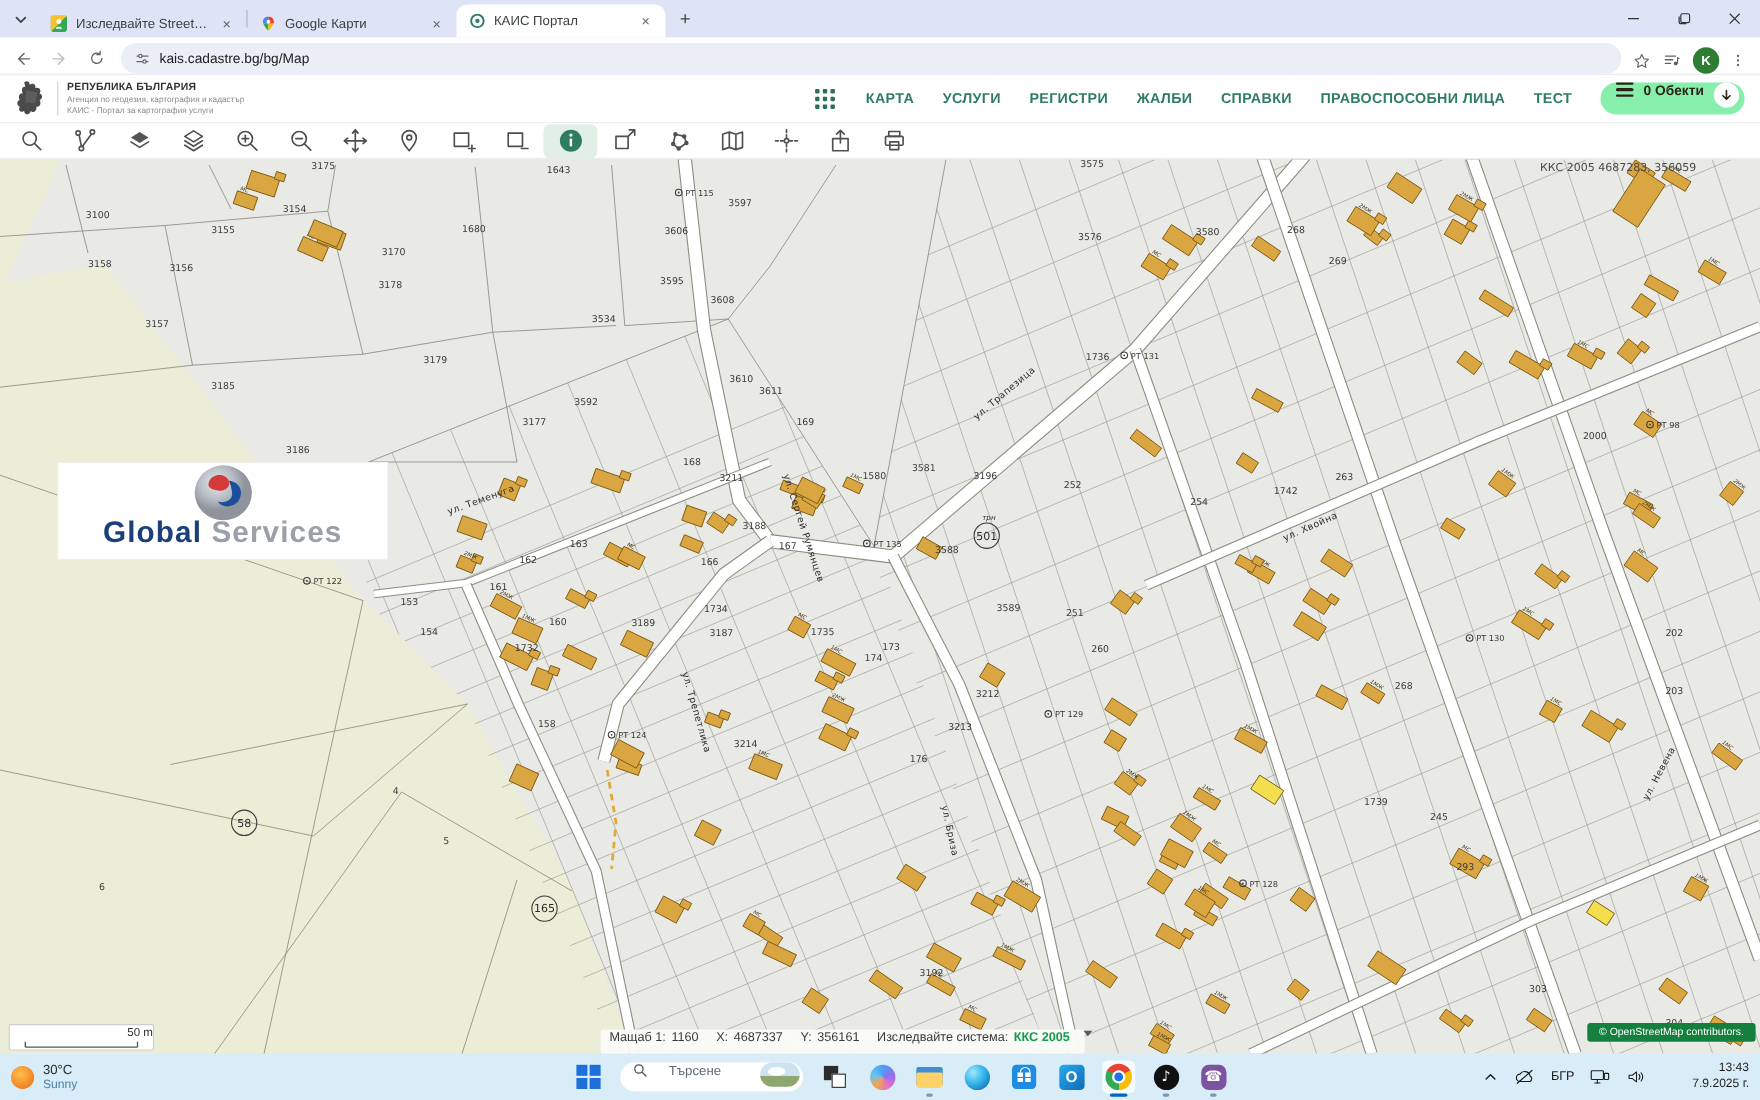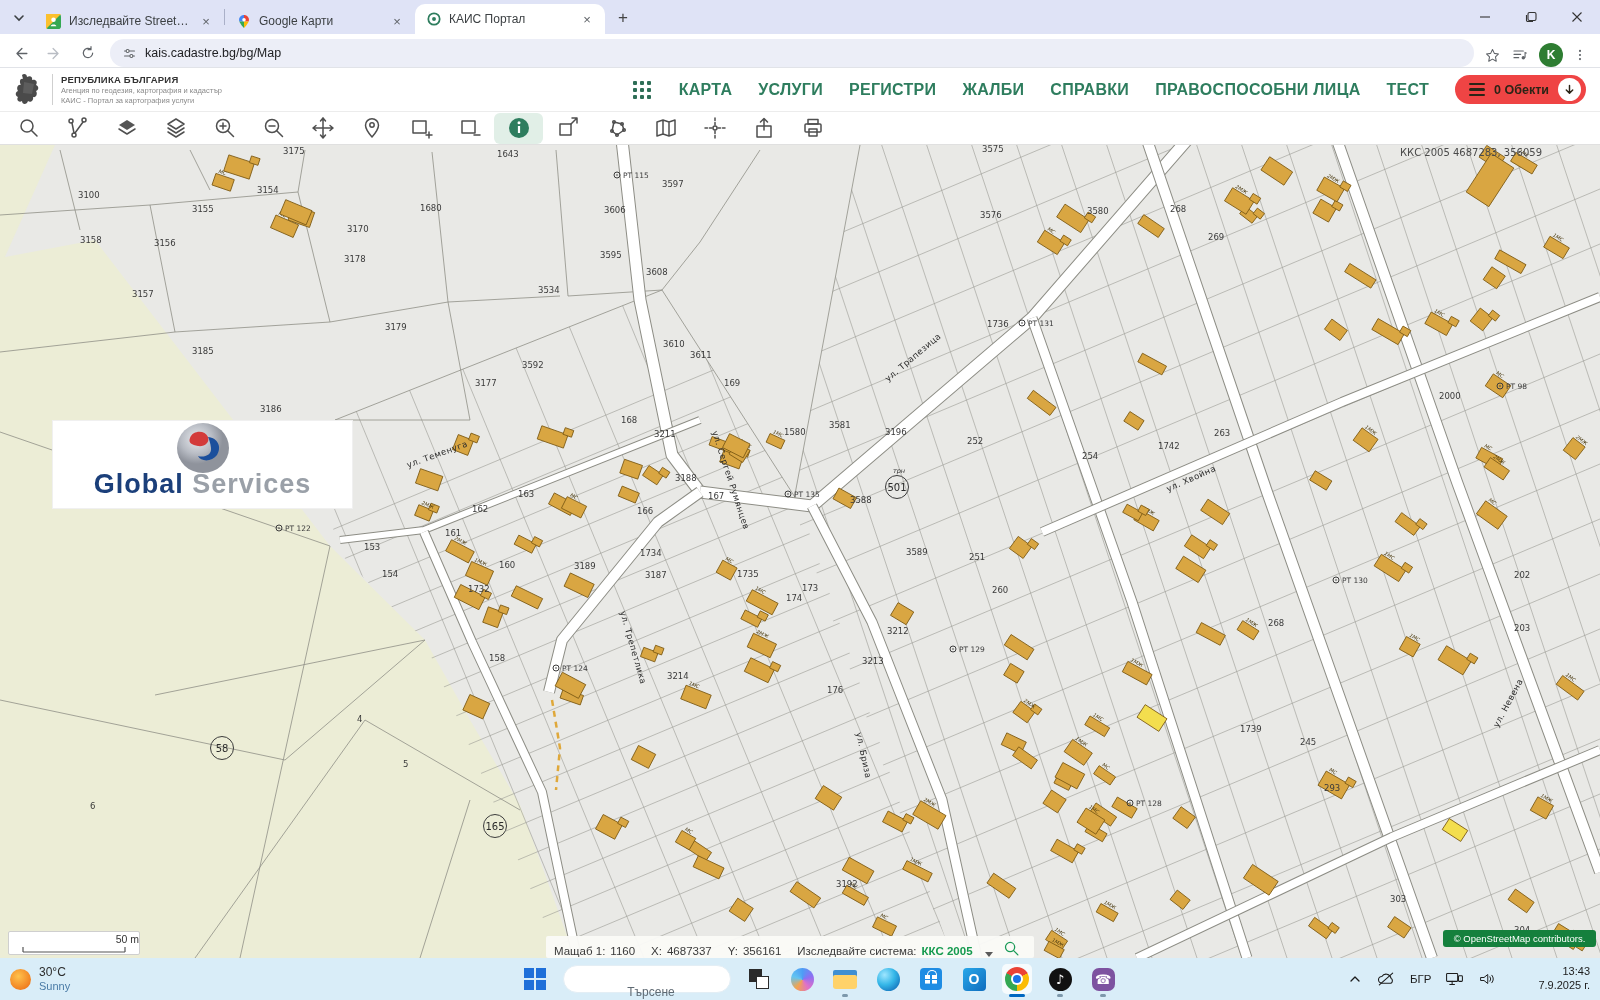--- a/index.html
+++ b/index.html
@@ -22,60 +22,60 @@
   .omnibox .url{font-size:12.5px;color:#202124;}
   .tb-right{display:flex;align-items:center;gap:10px;margin-left:10px;}
   .avatar{width:24px;height:24px;border-radius:50%;background:#2e7d32;color:#fff;font-size:12px;font-weight:bold;display:flex;align-items:center;justify-content:center;}
   
   .siteheader{position:absolute;left:0;top:68px;width:1600px;height:44px;background:#fff;display:flex;align-items:center;border-bottom:1px solid #ececec;box-sizing:border-box;}
   .crest{margin-left:14px;display:flex;align-items:center;gap:8px;}
   .crest .txt{border-left:1px solid #cfcfcf;padding-left:8px;}
   .crest .t1{font-size:9.5px;font-weight:bold;color:#333;letter-spacing:.2px;}
   .crest .t2,.crest .t3{font-size:7.5px;color:#8a8a8a;margin-top:1px;}
   .mainnav{margin-left:auto;display:flex;align-items:center;gap:26px;padding-right:14px;}
-  .nav-item{color:#2e7d5e;font-weight:bold;font-size:16px;letter-spacing:.3px;white-space:nowrap;cursor:pointer;}
+  .nav-item{color:#2e7d5e;font-weight:bold;font-size:13px;letter-spacing:.3px;white-space:nowrap;cursor:pointer;}
   .gridicon{display:grid;grid-template-columns:repeat(3,4px);grid-gap:3px;margin-right:2px;}
   .gridicon i{width:4px;height:4px;background:#2e6e57;border-radius:1px;}
-  .objbtn{background:#ef4444;border-radius:16px;height:29px;display:flex;align-items:center;gap:9px;padding:0 5px 0 14px;cursor:pointer;}
+  .objbtn{background:#86efac;border-radius:16px;height:29px;display:flex;align-items:flex-start;gap:9px;padding:0 5px 0 14px;cursor:pointer;}
   .objbtn .burger{display:flex;flex-direction:column;gap:3px;}
   .objbtn .burger i{display:block;width:16px;height:2.4px;background:#2b2416;border-radius:2px;}
   .objbtn .lbl{font-size:12.5px;font-weight:bold;color:#2b2416;}
   .objbtn .dl{width:23px;height:23px;border-radius:50%;background:#fff;display:flex;align-items:center;justify-content:center;color:#2b2416;}
   
   .maptools{position:absolute;left:0;top:112px;width:1600px;height:33px;background:#fff;border-bottom:1px solid #e0e0e0;box-sizing:border-box;display:flex;align-items:center;padding-left:4px;}
   .mtool{width:49px;height:30px;display:flex;align-items:center;justify-content:center;cursor:pointer;}
   .mtool svg{stroke:#4f4f4f;fill:none;stroke-width:1.5;stroke-linecap:round;stroke-linejoin:round;}
   .mtool.active{background:#e1efe7;border-radius:6px;height:31px;}
   
   .mapwrap{position:absolute;left:0;top:145px;width:1600px;height:813px;}
   .corner-coords{position:absolute;right:58px;top:2px;font-size:10px;color:#4a4a4a;font-family:"DejaVu Sans",sans-serif;}
   .watermark{position:absolute;left:53px;top:276px;width:299px;height:87px;background:#fff;display:flex;flex-direction:column;align-items:center;justify-content:flex-start;box-shadow:0 0 0 1px #f0f0f0;}
   .watermark .wm-text{font-size:27px;font-weight:bold;margin-top:-6px;letter-spacing:1px;text-align:right;}
   .watermark .wm-text .g{color:#1b3f7a;}
   .watermark .wm-text .s{color:#9aa0a8;font-weight:bold;}
   .scalebar{position:absolute;left:8px;top:786px;width:130px;height:22px;background:#fff;border:1px solid #cfcfcf;border-radius:2px;font-size:10.5px;color:#333;text-align:right;}
   .scalebar .sb-label{margin-top:1px;}
   .scalebar svg{position:absolute;left:0;top:0;}
-  .statusbar{position:absolute;left:546px;top:791px;width:488px;height:22px;background:rgba(250,250,247,.96);display:flex;align-items:flex-end;font-size:11.5px;color:#3a3a3a;gap:6px;padding:1px 8px;box-sizing:border-box;border-radius:2px;}
+  .statusbar{position:absolute;left:546px;top:791px;width:440px;height:22px;background:rgba(250,250,247,.96);display:flex;align-items:flex-start;font-size:11.5px;color:#3a3a3a;gap:6px;padding:1px 8px;box-sizing:border-box;border-radius:2px;}
   .statusbar .grp{display:flex;gap:5px;margin-right:10px;white-space:nowrap;}
   .statusbar .crs{color:#149a4e;font-weight:bold;}
   .caret{width:0;height:0;border-left:4px solid transparent;border-right:4px solid transparent;border-top:5px solid #5a5a5a;margin:0 4px;}
   .osm-attr{position:absolute;left:1443px;top:785px;width:153px;height:17px;background:#15803d;color:#fff;font-size:9.5px;display:flex;align-items:center;justify-content:center;border-radius:3px;white-space:nowrap;}
   
   .taskbar{position:absolute;left:0;top:958px;width:1600px;height:42px;background:#d9edf8;display:flex;align-items:center;}
   .weather{display:flex;align-items:center;gap:8px;margin-left:10px;width:150px;}
   .sun{width:21px;height:21px;border-radius:50%;background:radial-gradient(circle at 40% 35%,#ffc24d,#f07c1e 75%);}
   .wt1{font-size:12px;color:#2b2b2b;line-height:1.15;}
   .wt2{font-size:11px;color:#4a7ba6;line-height:1.15;}
   .tb-center{display:flex;align-items:center;gap:13px;margin-left:360px;}
   .tbicon{width:30px;height:30px;display:flex;align-items:center;justify-content:center;position:relative;border-radius:5px;}
   .tbicon.running:after{content:"";position:absolute;bottom:-3px;left:12px;width:6px;height:3px;border-radius:2px;background:#7d98ab;}
   .tbicon.activeapp{background:rgba(255,255,255,.75);}
   .tbicon.activeapp:after{content:"";position:absolute;bottom:-3px;left:7px;width:16px;height:3px;border-radius:2px;background:#0067c0;}
-  .searchpill{height:28px;width:168px;background:#fff;border-radius:14px;display:flex;align-items:center;gap:19px;padding:0 3px 0 11px;box-sizing:border-box;border:1px solid #e3eef5;flex-direction:column;}
+  .searchpill{height:28px;width:168px;background:#fff;border-radius:14px;display:flex;gap:19px;padding:0 3px 0 11px;box-sizing:border-box;border:1px solid #e3eef5;}
   .searchpill .ph{font-size:12px;color:#5f6a73;flex:1;}
   .sthumb{width:36px;height:22px;border-radius:11px;background:linear-gradient(#cde3f2 55%,#8fa671 55%);position:relative;overflow:hidden;}
   .sthumb:before{content:"";position:absolute;left:7px;top:4px;width:16px;height:8px;background:#fff;border-radius:50%;opacity:.9;}
   .winlogo{display:grid;grid-template-columns:10px 10px;grid-gap:2px;}
   .winlogo i{width:10px;height:10px;background:#1e6fd9;}
   .taskview{position:relative;width:20px;height:20px;}
   .taskview .b1{position:absolute;left:0;top:0;width:13px;height:13px;background:#2b2b2b;}
   .taskview .b2{position:absolute;right:0;bottom:0;width:13px;height:13px;background:#fff;border:1.5px solid #2b2b2b;box-sizing:border-box;}
   .copilot{width:23px;height:23px;border-radius:50%;background:conic-gradient(#4e9df5,#8e6ff2,#e071c8,#f2a44e,#62c4f2,#4e9df5);}
   .folder{position:relative;width:24px;height:19px;}

